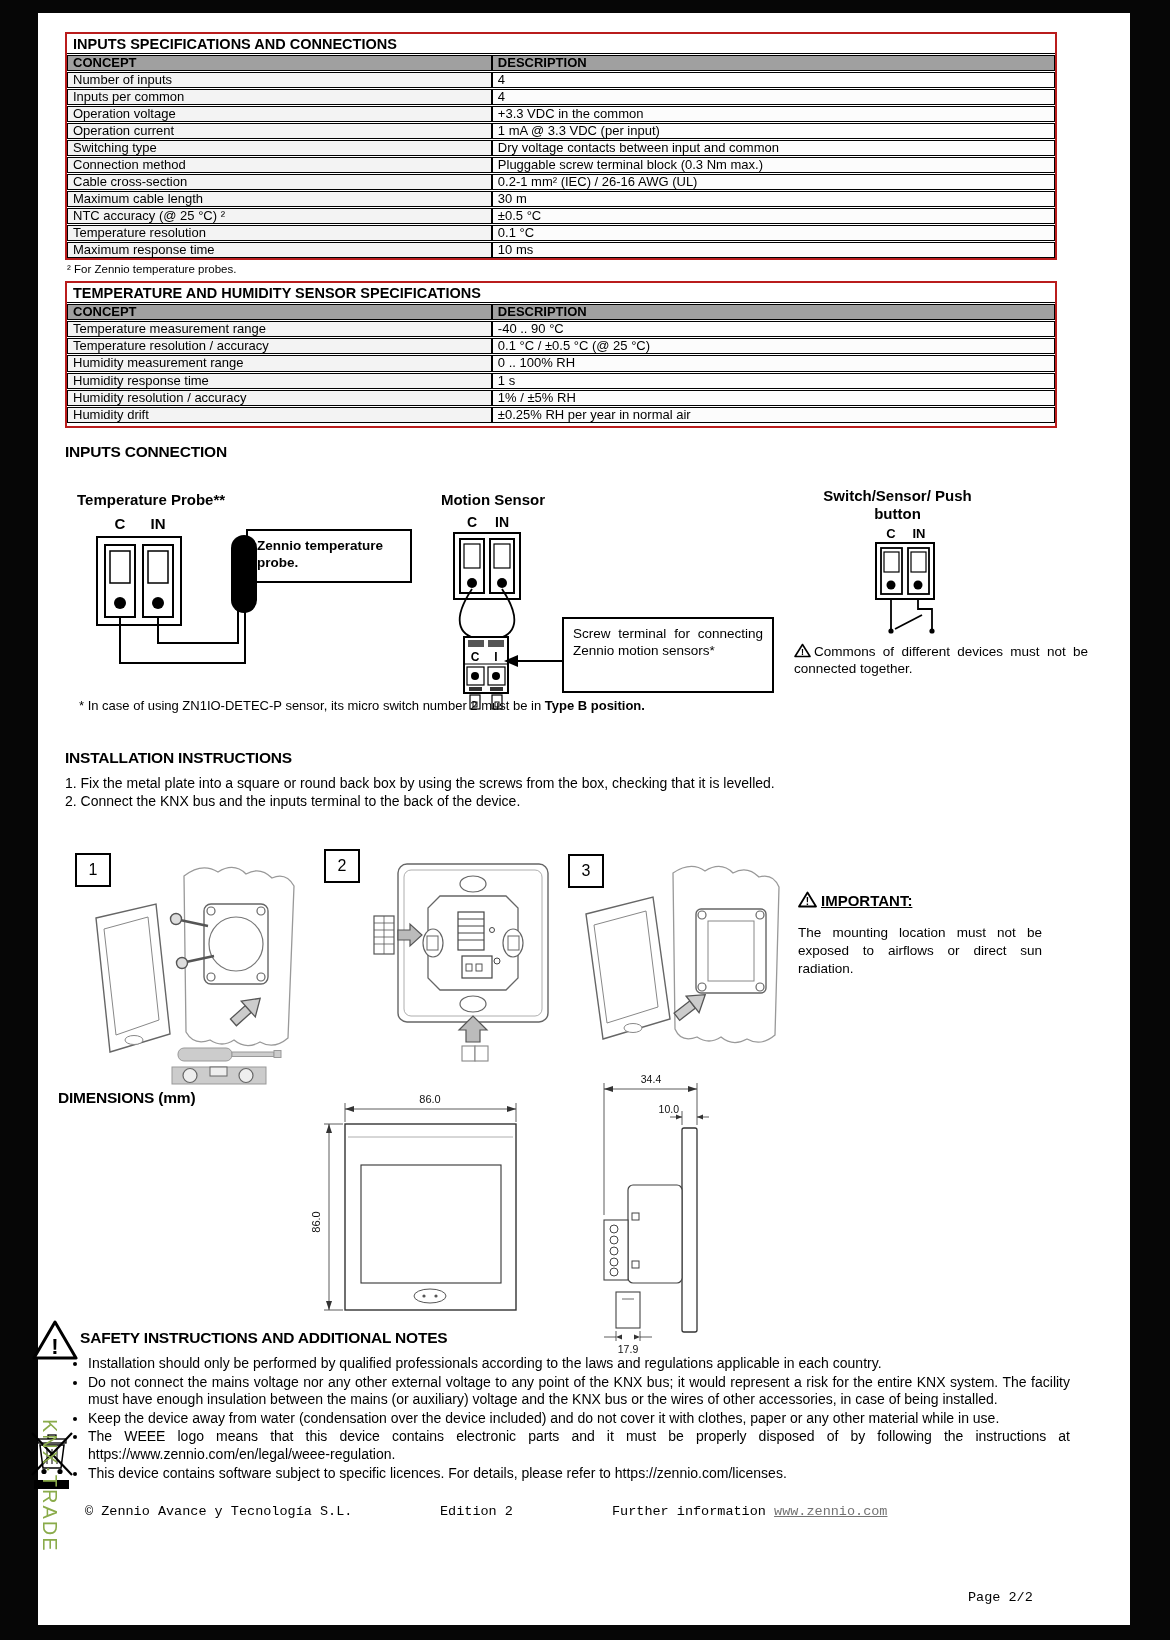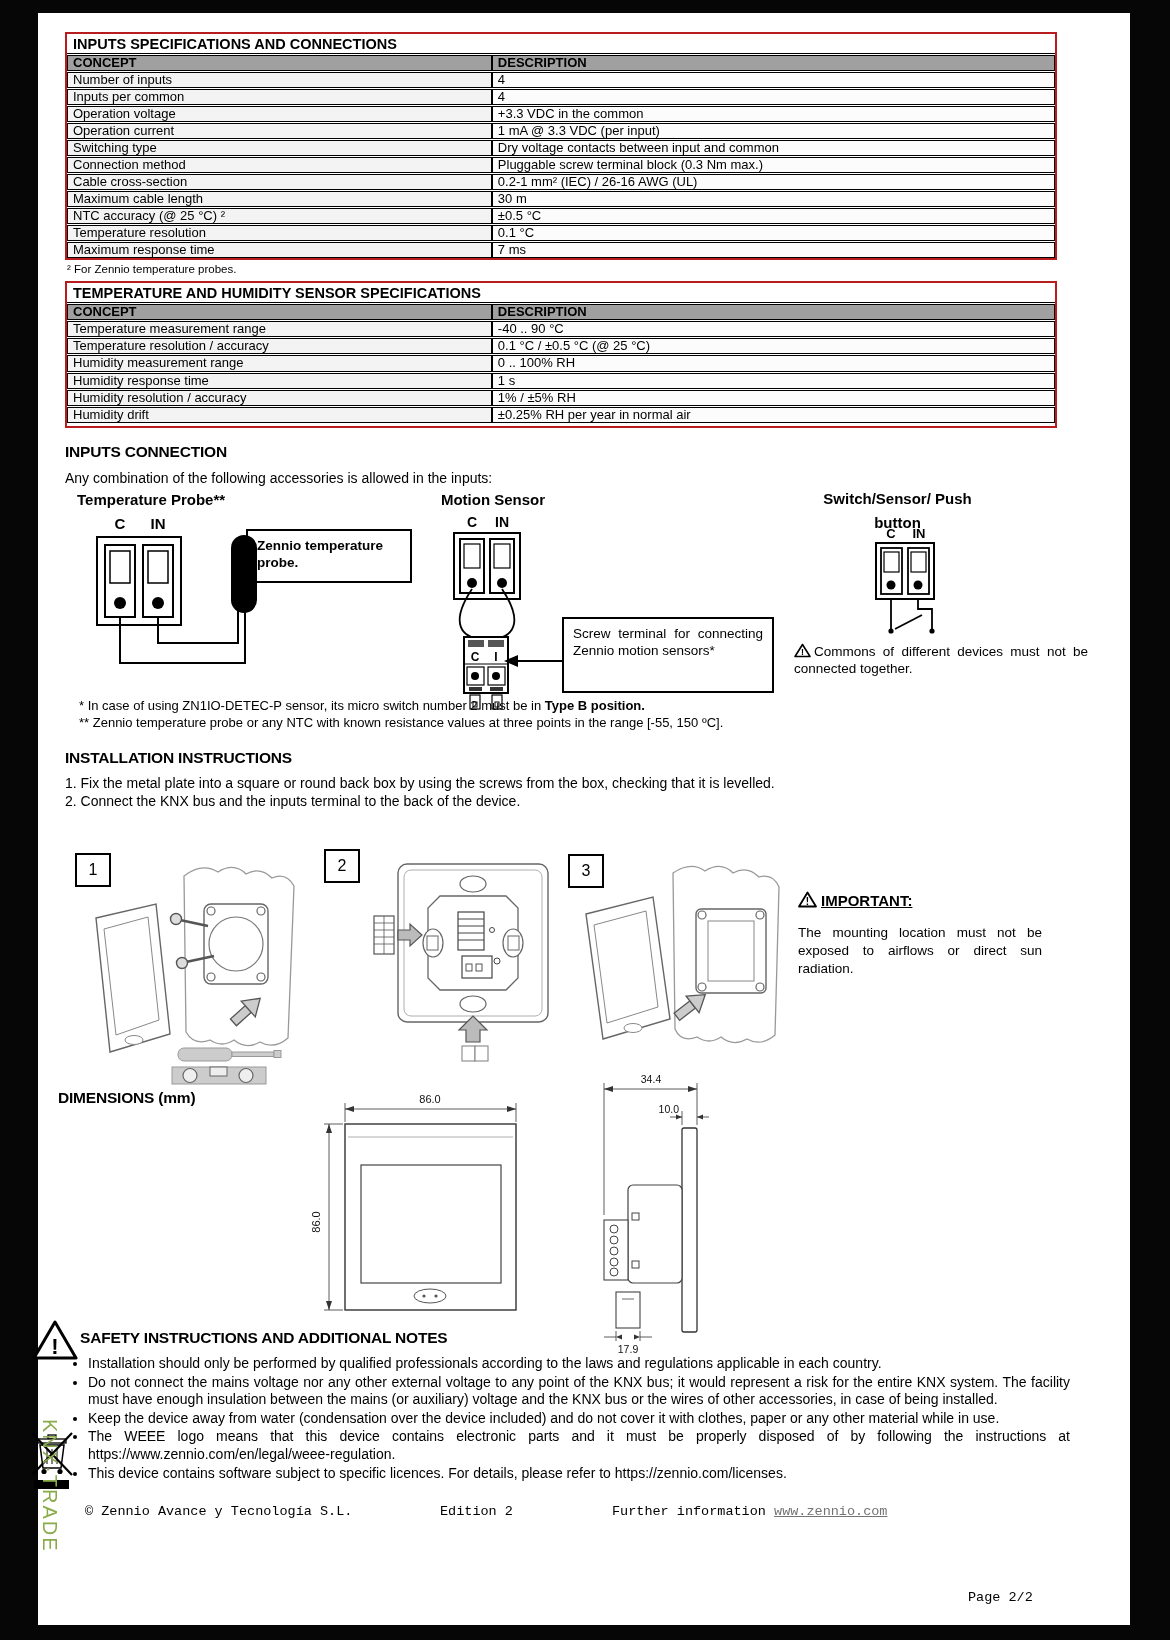--- a/index.html
+++ b/index.html
@@ -85,21 +85,21 @@
       <tr>
             <td class="concept">NTC accuracy (@ 25 °C) ²</td>
             <td class="descr">±0.5 °C</td>
           </tr>
       <tr>
             <td class="concept">Temperature resolution</td>
             <td class="descr">0.1 °C</td>
           </tr>
       <tr>
             <td class="concept">Maximum response time</td>
-            <td class="descr">7 ms</td>
+            <td class="descr">10 ms</td>
           </tr>
     </tbody>
       </table>
   </div>
   <div class="abs fn-small" style="left:29px;top:250px;">² For Zennio temperature probes.</div>
 
   <div class="abs table-wrap" style="left:27px;top:268px;width:992px;height:147px;">
     <div class="table-title">TEMPERATURE AND HUMIDITY SENSOR SPECIFICATIONS</div>
     <table class="spec">
       <tbody>
@@ -129,25 +129,24 @@
           </tr>
       <tr>
             <td class="concept">Humidity drift</td>
             <td class="descr">±0.25% RH per year in normal air</td>
           </tr>
     </tbody>
       </table>
   </div>
 
   <div class="abs section-h" style="left:27px;top:430px;">INPUTS CONNECTION</div>
-  <div class="abs body-text" style="left:27px;top:456px;">Any combination of the following accessories is allowed in the inputs:</div>
 
   <div class="abs diagram-title" style="left:39px;top:478px;">Temperature Probe**</div>
   <div class="abs diagram-title" style="left:390px;top:478px;width:130px;text-align:center;">Motion Sensor</div>
-  <div class="abs diagram-title" style="left:772px;top:474px;width:175px;text-align:center;line-height:24px;">Switch/Sensor/ Push button</div>
+  <div class="abs diagram-title" style="left:772px;top:474px;width:175px;text-align:center;line-height:18px;">Switch/Sensor/ Push button</div>
 
   <svg class="abs" style="left:55px;top:498px;" width="200" height="168">
     <text x="27" y="18" font-size="15" font-weight="bold" text-anchor="middle">C</text>
     <text x="65" y="18" font-size="15" font-weight="bold" text-anchor="middle">IN</text>
     <rect x="4" y="26" width="84" height="88" fill="#fff" stroke="#000" stroke-width="2"></rect>
     <rect x="12" y="34" width="30" height="72" fill="#fff" stroke="#000" stroke-width="2"></rect>
     <rect x="17" y="40" width="20" height="32" fill="#fff" stroke="#000" stroke-width="1.5"></rect>
     <circle cx="27" cy="92" r="6" fill="#000"></circle>
     <rect x="50" y="34" width="30" height="72" fill="#fff" stroke="#000" stroke-width="2"></rect>
     <rect x="55" y="40" width="20" height="32" fill="#fff" stroke="#000" stroke-width="1.5"></rect>
@@ -211,21 +210,20 @@
   </svg>
   <div class="abs warn-line" style="left:756px;top:630px;width:294px;">
     <svg width="17" height="15" style="vertical-align:-2px;margin-right:3px;">
       <polygon points="8.5,1.5 16,13.5 1,13.5" fill="#fff" stroke="#000" stroke-width="1.6" stroke-linejoin="round"></polygon>
       <text x="8.5" y="12" font-size="9" font-weight="bold" text-anchor="middle">!</text>
     </svg><span>Commons of different devices must not be connected together.</span>
   </div>
 
   <div class="abs fn-text" style="left:41px;top:684px;width:980px;">
     <div><span>* In case of using ZN1IO-DETEC-P sensor, its micro switch number 2 must be in </span><b>Type B position.</b></div>
-    <div>** Zennio temperature probe or any NTC with known resistance values at three points in the range [-55, 150 ºC].</div>
   </div>
 
   <div class="abs section-h" style="left:27px;top:736px;">INSTALLATION INSTRUCTIONS</div>
   <div class="abs body-text" style="left:27px;top:761px;width:992px;">
     <div>1. Fix the metal plate into a square or round back box by using the screws from the box, checking that it is levelled.</div>
     <div>2. Connect the KNX bus and the inputs terminal to the back of the device.</div>
   </div>
 
   <div class="abs numbadge" style="left:37px;top:840px;">1</div>
   <div class="abs numbadge" style="left:286px;top:836px;">2</div>

